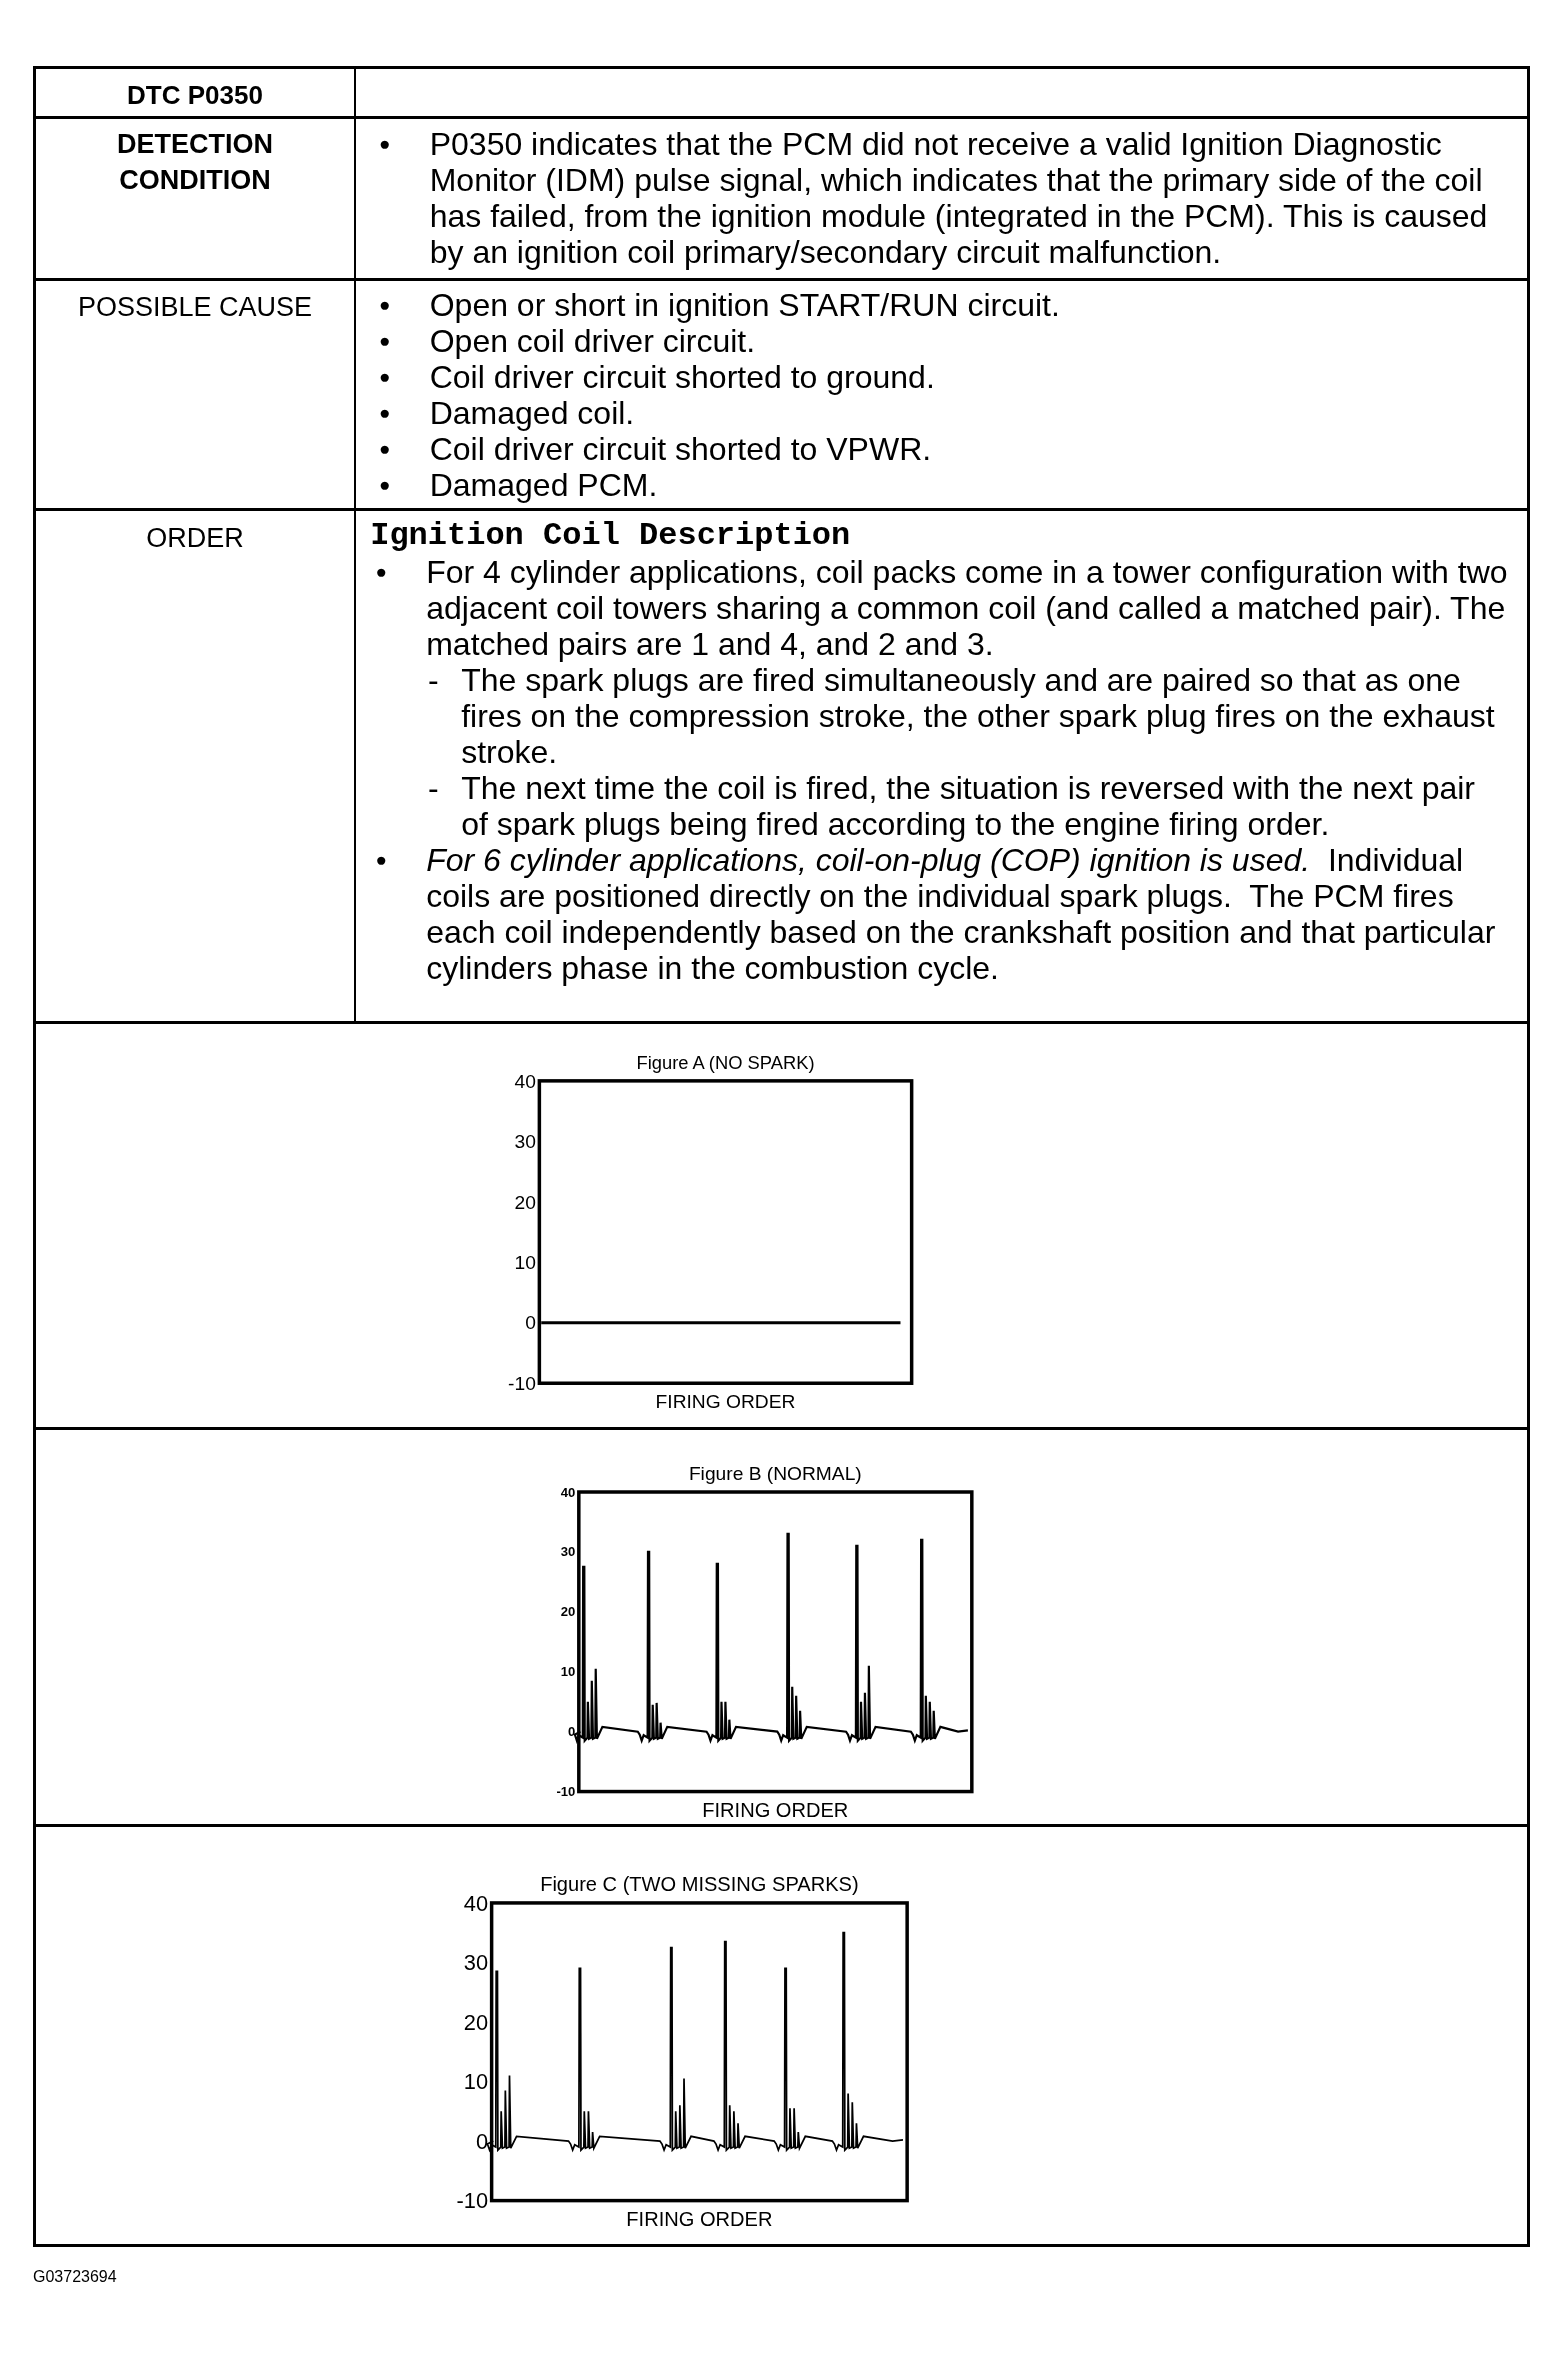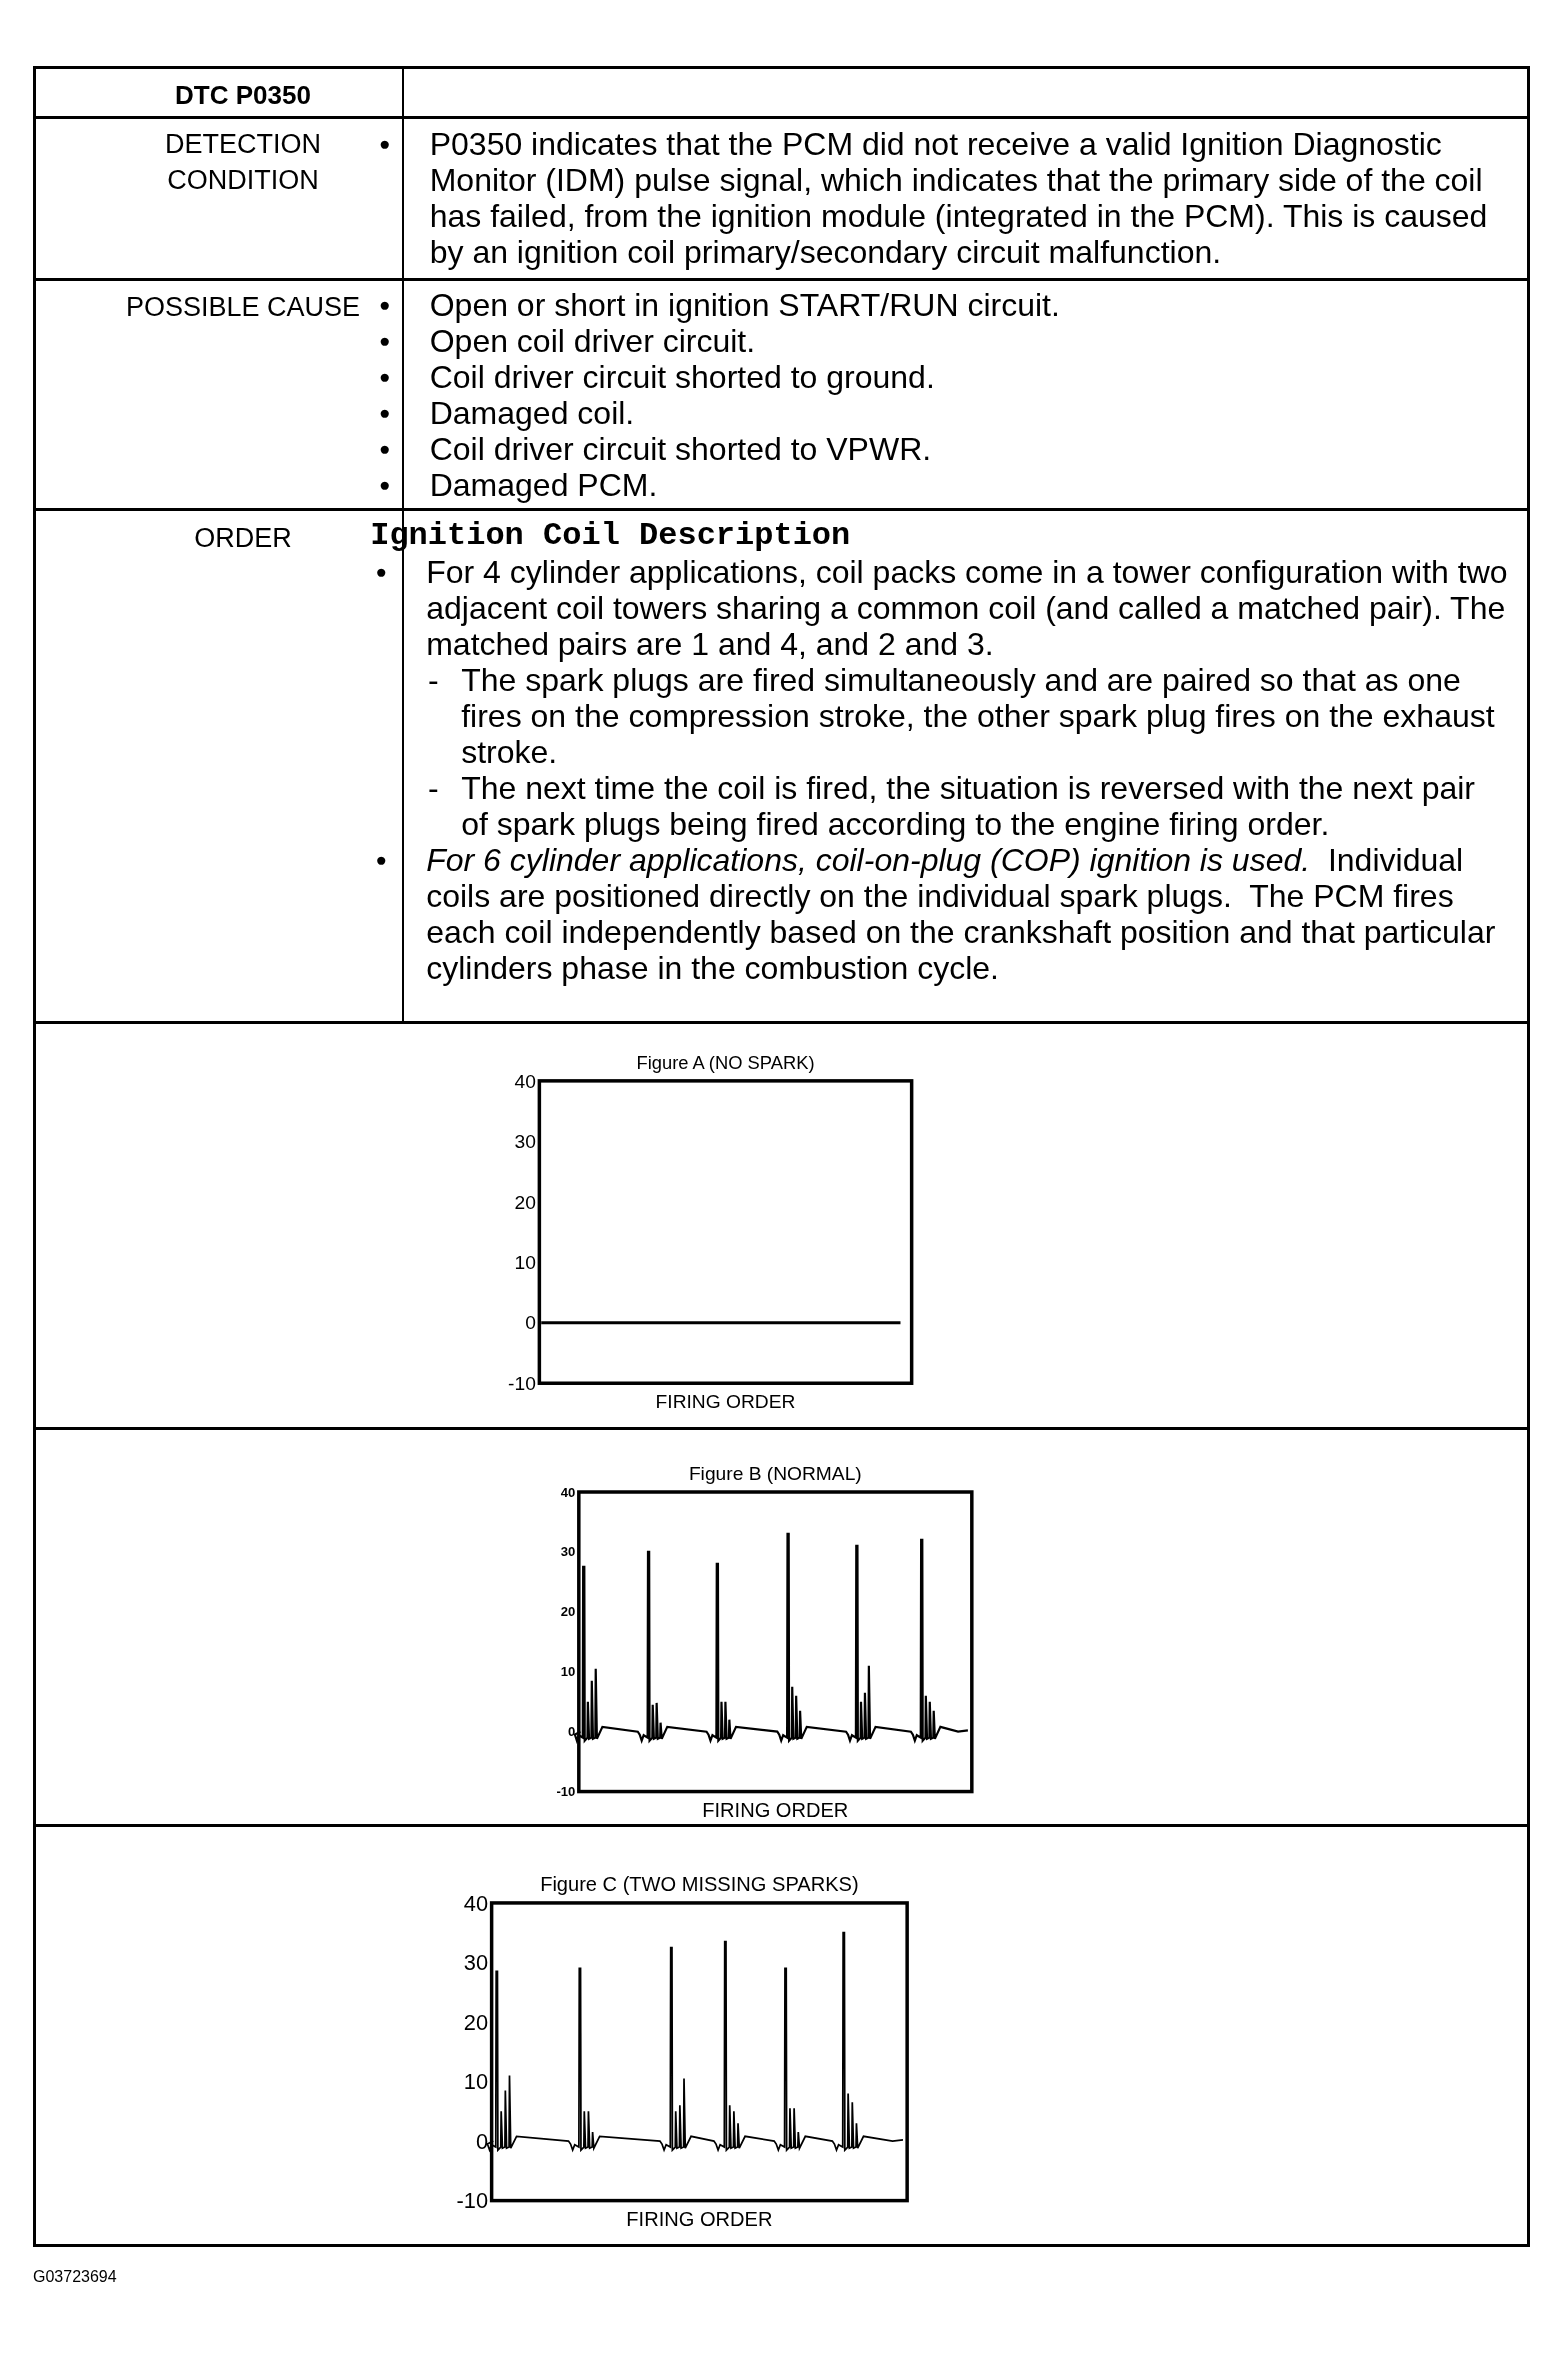--- a/index.html
+++ b/index.html
@@ -4,21 +4,21 @@
 <style>
   html, body { margin:0; padding:0; background:#ffffff; }
   body { width:1564px; height:2354px; position:relative; overflow:hidden;
          font-family:"Liberation Sans", sans-serif; color:#000; }
   .tbl { position:absolute; left:33px; top:66px; width:1497px; height:2181px;
          border:3.5px solid #000; box-sizing:border-box; }
   .row { position:absolute; left:0; right:0; border-bottom:3.5px solid #000; box-sizing:border-box; }
   .row.last { border-bottom:none; }
   .c1 { position:absolute; left:0; top:0; width:320px; height:100%;
         border-right:2.6px solid #000; box-sizing:border-box; text-align:center;
-        font-size:27px; line-height:36px; padding-top:8.7px;margin-left:48px; }
+        font-size:27px; line-height:36px; padding-top:8.7px; }
   .c2 { position:absolute; left:322px; right:0; top:0; height:100%;
         font-size:32px; line-height:36px; padding:7px 17.5px 0 15.7px; box-sizing:border-box; }
   .hdr .c1, .hdr .c2 { font-weight:bold; font-size:26px; padding-top:7.9px; }
   ul.bl { list-style:none; margin:0; padding:0; }
   ul.bl > li { position:relative; padding-left:56px; }
   ul.bl > li::before { content:"\25CF"; position:absolute; left:5.2px; top:0; font-size:19px; }
   ul.dl { list-style:none; margin:0; padding:0; }
   ul.dl > li { position:relative; padding-left:35px; }
   ul.dl > li::before { content:"-"; position:absolute; left:1.7px; top:0; }
   .hint-title { font-weight:bold;font-family:Liberation Mono, monospace; }
@@ -30,21 +30,21 @@
 </head>
 <body>
 
 <div class="tbl">
 
   <div class="row hdr" style="top:0;height:50px;">
     <div class="c1">DTC P0350</div>
   </div>
 
   <div class="row" style="top:50px;height:162px;">
-    <div class="c1" style="padding:7px 35px 0;"><span>DETECTION CONDITION</span></div>
+    <div class="c1" style="padding:7px 35px 0;font-weight:bold;"><span>DETECTION CONDITION</span></div>
     <div class="c2">
       <ul class="bl">
         <li>P0350 indicates that the PCM did not receive a valid Ignition Diagnostic Monitor (IDM) pulse signal, which indicates that the primary side of the coil has failed, from the ignition module (integrated in the PCM). This is caused by an ignition coil primary/secondary circuit malfunction.</li>
       </ul>
     </div>
   </div>
 
   <div class="row" style="top:211px;height:231px;">
     <div class="c1">POSSIBLE CAUSE</div>
     <div class="c2">

